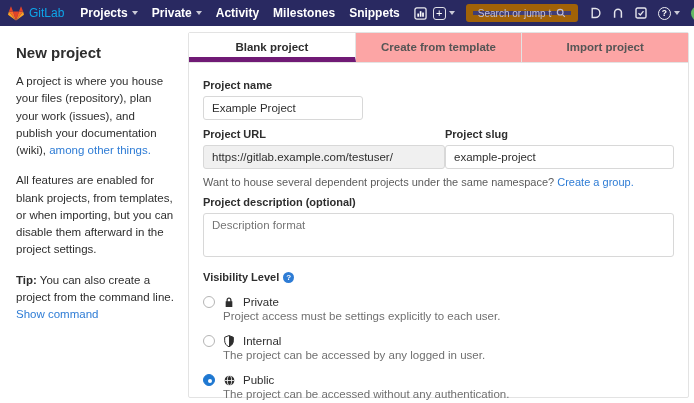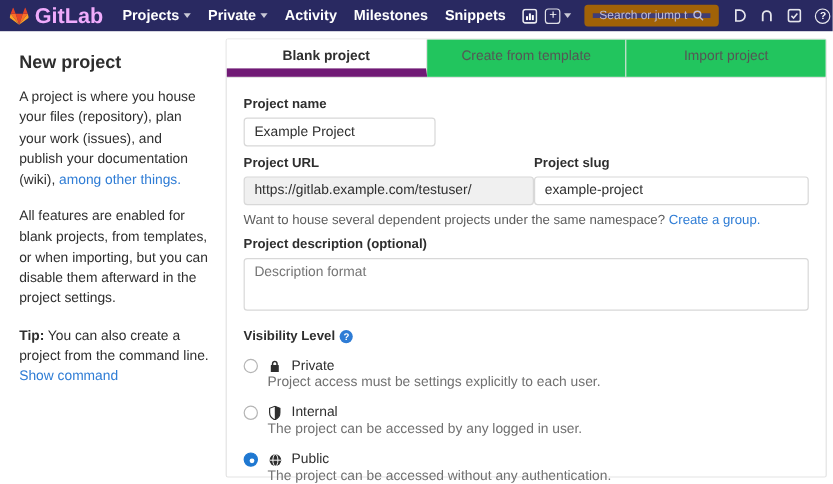--- a/index.html
+++ b/index.html
@@ -3,21 +3,21 @@
 <meta charset="utf-8">
 <style>
   * { margin:0; padding:0; box-sizing:border-box; }
   html,body { width:694px; height:403px; overflow:hidden; background:#fff;
     font-family:"Liberation Sans", sans-serif; color:#2e2e2e; }
 
   
   .navbar { height:26px; background:#292961; display:flex; align-items:center;
     padding:0 10px 0 8px; gap:6px; }
   .brand { display:flex; align-items:center; gap:5px; margin-right:10px; cursor:pointer; }
-  .brand-name { color:#f0abfc; font-size:18px; font-weight:bold; }
+  .brand-name { color:#0ea5e9; font-size:12px; font-weight:normal; }
   .nav-items { display:flex; align-items:center; gap:14px; }
   .nav-item { color:#fff; font-size:12px; font-weight:bold; display:flex;
     align-items:center; gap:4px; cursor:pointer; white-space:nowrap; }
   .caret { width:0; height:0; border-left:3px solid transparent;
     border-right:3px solid transparent; border-top:4px solid rgba(255,255,255,.75); }
   .nav-right { margin-left:auto; display:flex; align-items:center; gap:11px; }
   .plus-box { display:flex; align-items:center; gap:3px; cursor:pointer; }
   .plus-rect { width:13px; height:13px; border:1px solid rgba(255,255,255,.85);
     border-radius:3px; color:#fff; font-size:11px; line-height:11px;
     text-align:center; }
@@ -44,24 +44,24 @@
   .sidebar h2 { font-size:15px; font-weight:bold; margin:4px 0 12px; }
   .sidebar p { font-size:11.5px; line-height:1.5; margin-bottom:13px; color:#2e2e2e; }
   a.link { color:#2e7cd5; text-decoration:none; cursor:pointer; }
 
   .panel { flex:1; border:1px solid #e3e3e3; border-radius:2px; background:#fff;
     height:366px; }
 
   
   .tabs { display:flex; border-bottom:1px solid #e3e3e3; background:#fafafa; }
   .tab { flex:1; text-align:center; padding:8px 0 7px; font-size:11.5px; color:#555;
-    border-right:1px solid #e3e3e3; cursor:pointer; background:#22c55e; }
+    border-right:1px solid #e3e3e3; cursor:pointer; background:#fca5a5;font-weight:bold; }
   .tab:last-child { border-right:none; }
   .tab.active { background:#fff; color:#2e2e2e; font-weight:bold;
-    border-bottom:7px solid #701a75; padding-bottom:4px; }
+    border-bottom:5px solid #701a75; padding-bottom:4px; }
 
   
   .form { padding:8px 14px 0; }
   .flabel { font-size:11px; font-weight:bold; margin:8px 0 5px; display:block; }
   .tinput { width:100%; border:1px solid #d8d8d8; border-radius:3px; padding:5px 8px;
     font-size:11.5px; color:#2e2e2e; font-family:"Liberation Sans", sans-serif;
     outline:none; background:#fff; }
   .name-input { width:160px; }
   .url-row { display:flex; gap:0; }
   .url-col { width:242px; flex-shrink:0; }

